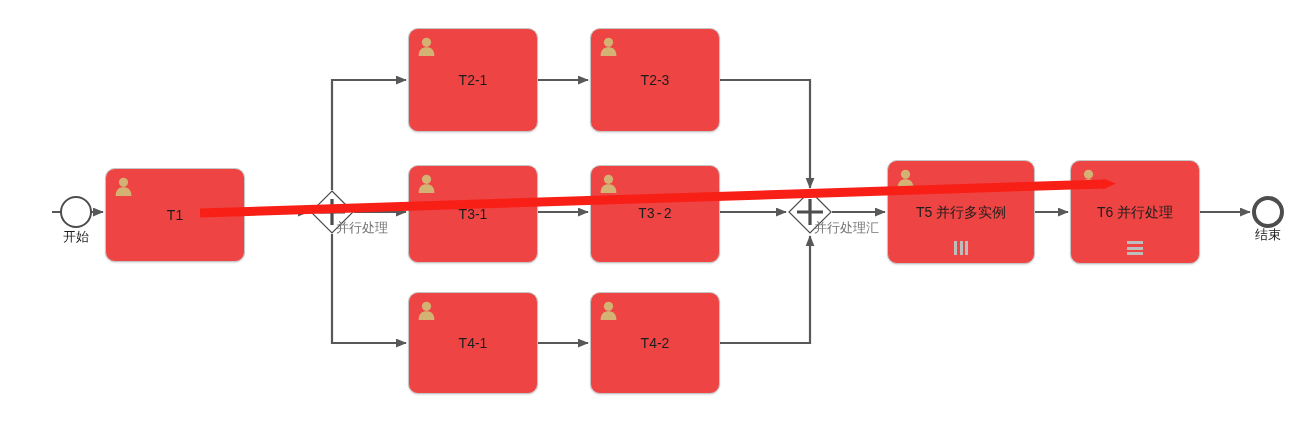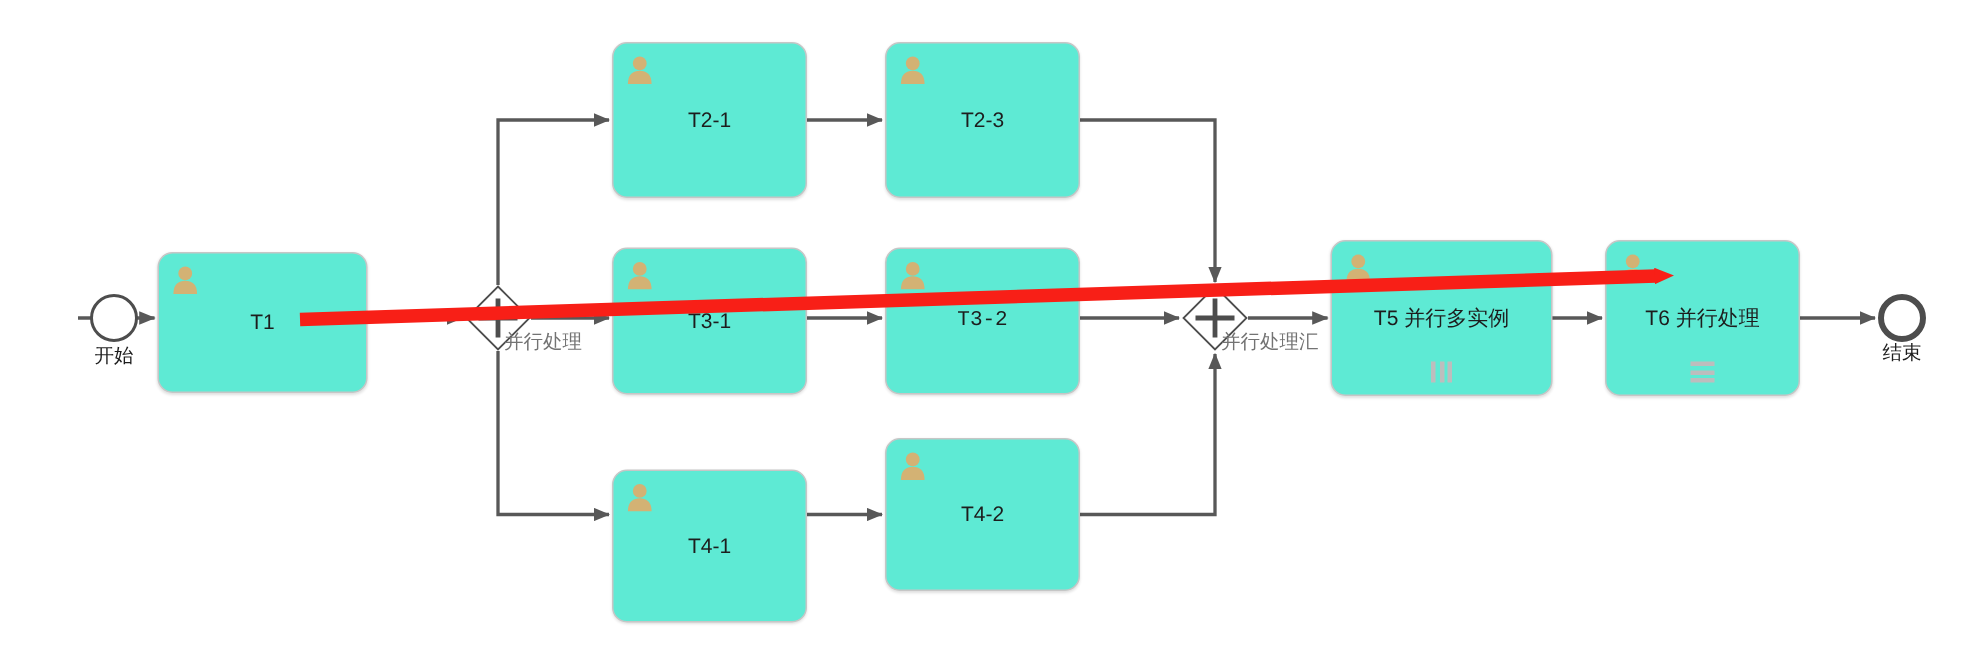--- a/index.html
+++ b/index.html
@@ -22,21 +22,21 @@
     left: 0;
     top: 0;
     width: 1309px;
     height: 448px;
   }
 
   
   .task {
     position: absolute;
     box-sizing: border-box;
-    background: #5eead4;
+    background: #ef4444;
     border: 1px solid #c6c6c6;
     border-radius: 10px;
     box-shadow: 0 1px 2px rgba(0,0,0,0.13);
   }
   .task-label {
     position: absolute;
     left: 0;
     right: 0;
     top: 50%;
     transform: translateY(-50%);
@@ -213,21 +213,21 @@
   </div>
 
   <div class="task" style="left:590px; top:165px; width:130px; height:98px;font-family:Liberation Mono, monospace;">
     <svg class="user-icon" viewBox="0 0 17 19">
       <circle cx="8.5" cy="5.3" r="4.6" fill="#d3b274"></circle>
       <path d="M0.6,19 C0.6,12.6 4,10.2 8.5,10.2 C13,10.2 16.4,12.6 16.4,19 Z" fill="#d3b274"></path>
     </svg>
     <span class="task-label">T3-2</span>
   </div>
 
-  <div class="task" style="left:408px; top:292px; width:130px; height:102px;margin-top:21px;">
+  <div class="task" style="left:408px; top:292px; width:130px; height:102px;">
     <svg class="user-icon" viewBox="0 0 17 19">
       <circle cx="8.5" cy="5.3" r="4.6" fill="#d3b274"></circle>
       <path d="M0.6,19 C0.6,12.6 4,10.2 8.5,10.2 C13,10.2 16.4,12.6 16.4,19 Z" fill="#d3b274"></path>
     </svg>
     <span class="task-label">T4-1</span>
   </div>
 
   <div class="task" style="left:590px; top:292px; width:130px; height:102px;">
     <svg class="user-icon" viewBox="0 0 17 19">
       <circle cx="8.5" cy="5.3" r="4.6" fill="#d3b274"></circle>

